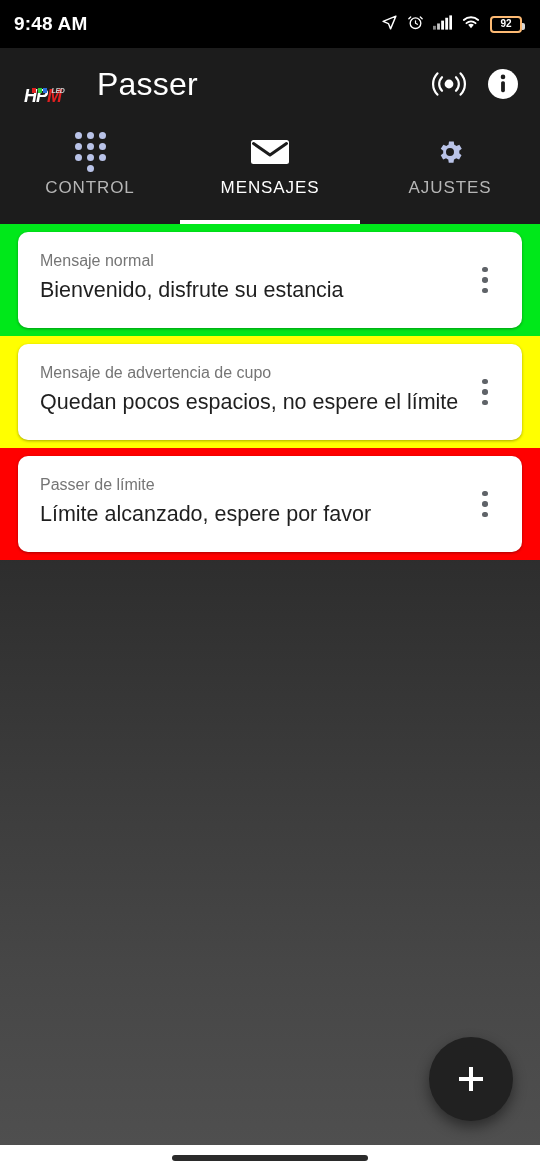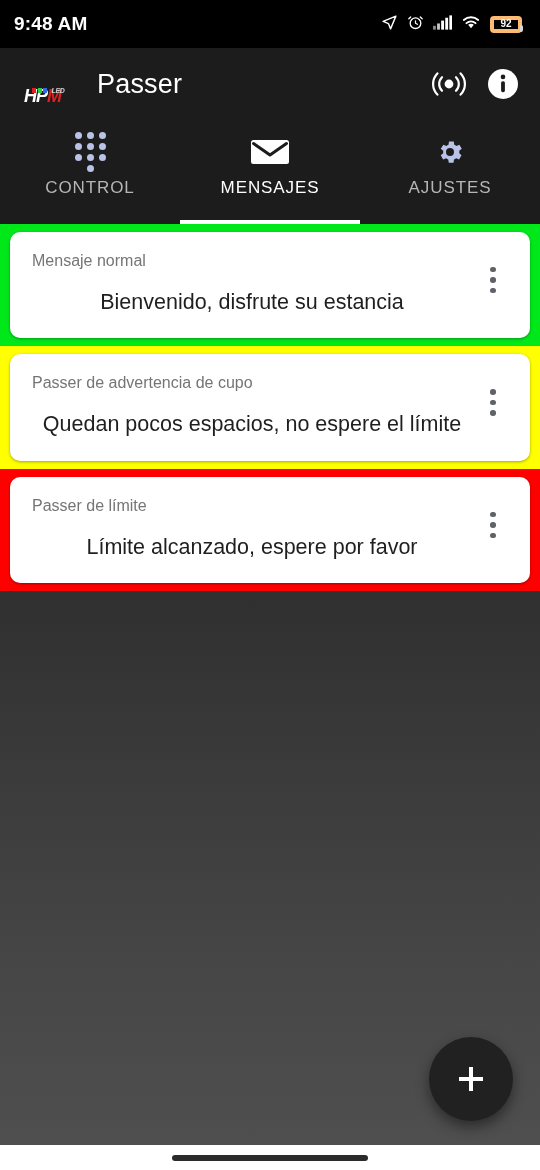--- a/index.html
+++ b/index.html
@@ -14,21 +14,21 @@
   
   .statusbar {
     height:48px; background:#000; display:flex; align-items:center;
     justify-content:space-between; padding:0 18px 0 14px;
   }
   .status-time { color:#fff; font-size:19px; font-weight:bold; letter-spacing:.2px; }
   .status-icons { display:flex; align-items:center; gap:9px; }
   .si { display:block; }
 
   .batt {
-    position:relative; width:32px; height:17px; border:4px solid #fdba74;
+    position:relative; width:32px; height:17px; border:2px solid #fdba74;
     border-radius:4px; display:flex; align-items:center; justify-content:center;
   }
   .batt::after {
     content:""; position:absolute; right:-5px; top:5px; width:3px; height:7px;
     background:#d8d8d8; border-radius:0 2px 2px 0;
   }
   .batt-num { font-size:10px; font-weight:bold; color:#fff; line-height:1; }
 
   
   .appbar {
@@ -41,21 +41,21 @@
     letter-spacing:-1px; line-height:1; position:absolute; top:16px; left:0;
   }
   .logo-m-red { color:#e02020; }
   .logo-sub { position:absolute; left:8px; top:16px; display:flex; align-items:center; gap:1.5px; }
   .sq { width:4px; height:5px; display:block; }
   .logo-led {
     font-size:7px; font-weight:bold; font-style:italic; color:#d0d0d0;
     margin-left:3px; letter-spacing:-.3px; line-height:1;
   }
   .app-title {
-    color:#fff; font-size:27px; font-weight:normal; margin-left:17px; letter-spacing:.2px;
+    color:#fff; font-size:32px; font-weight:normal; margin-left:17px; letter-spacing:.2px;
   }
   .appbar-actions { margin-left:auto; display:flex; align-items:center; gap:16px; }
   .icon-btn { width:38px; height:38px; display:flex; align-items:center; justify-content:center; cursor:pointer; }
 
   
   .tabs { height:104px; background:#1c1c1c; display:flex; position:relative; }
   .tab {
     flex:1; display:flex; flex-direction:column; align-items:center;
     justify-content:center; gap:11px; cursor:pointer; padding-bottom:10px;
   }
@@ -63,29 +63,29 @@
   .tab.active .tab-label { color:#fff;text-align:right; }
   .tab-icon { height:30px; display:flex; align-items:center; justify-content:center; }
   .tab-underline {
     position:absolute; bottom:0; left:180px; width:180px; height:4px; background:#fff;
   }
   .dialpad { display:grid; grid-template-columns:repeat(3,8px); gap:4px; justify-items:center; }
   .dialpad i { width:7px; height:7px; border-radius:50%; background:#b9c3e8; display:block; }
   .dialpad i.wide { grid-column:2; }
 
   
-  .msg-band { padding:8px 10px; }
+  .msg-band { padding:8px 18px; }
   .card {
     background:#fff; border-radius:10px; padding:19px 22px 22px 22px;
     display:flex; align-items:flex-start; min-height:96px;
     box-shadow:0 1px 3px rgba(0,0,0,.35);
   }
   .card-body { flex:1; padding-right:6px; }
   .card-label { font-size:16px; color:#757575; line-height:1.3; }
-  .card-text { font-size:21.5px; color:#1f1f1f; line-height:1.33; margin-top:16px;text-align:center; }
+  .card-text { font-size:21.5px; color:#1f1f1f; line-height:1.33; margin-top:4px; }
   .kebab {
     width:30px; height:46px; display:flex; flex-direction:column;
     align-items:center; justify-content:center; gap:5px; cursor:pointer; flex:none;
     margin-top:6px;
   }
   .kebab i { width:5.5px; height:5.5px; border-radius:50%; background:#5f6368; display:block; }
 
   
   .content {
     position:absolute; left:0; right:0; top:224px; bottom:25px;
@@ -235,21 +235,21 @@
             <i></i>
             <i></i>
             <i></i>
           </div>
       </div>
     </div>
 
     <div class="msg-band" style="background:#ffff00">
       <div class="card">
         <div class="card-body">
-          <div class="card-label">Passer de advertencia de cupo</div>
+          <div class="card-label">Mensaje de advertencia de cupo</div>
           <div class="card-text">Quedan pocos espacios, no espere el límite</div>
         </div>
         <div class="kebab">
             <i></i>
             <i></i>
             <i></i>
           </div>
       </div>
     </div>
 

